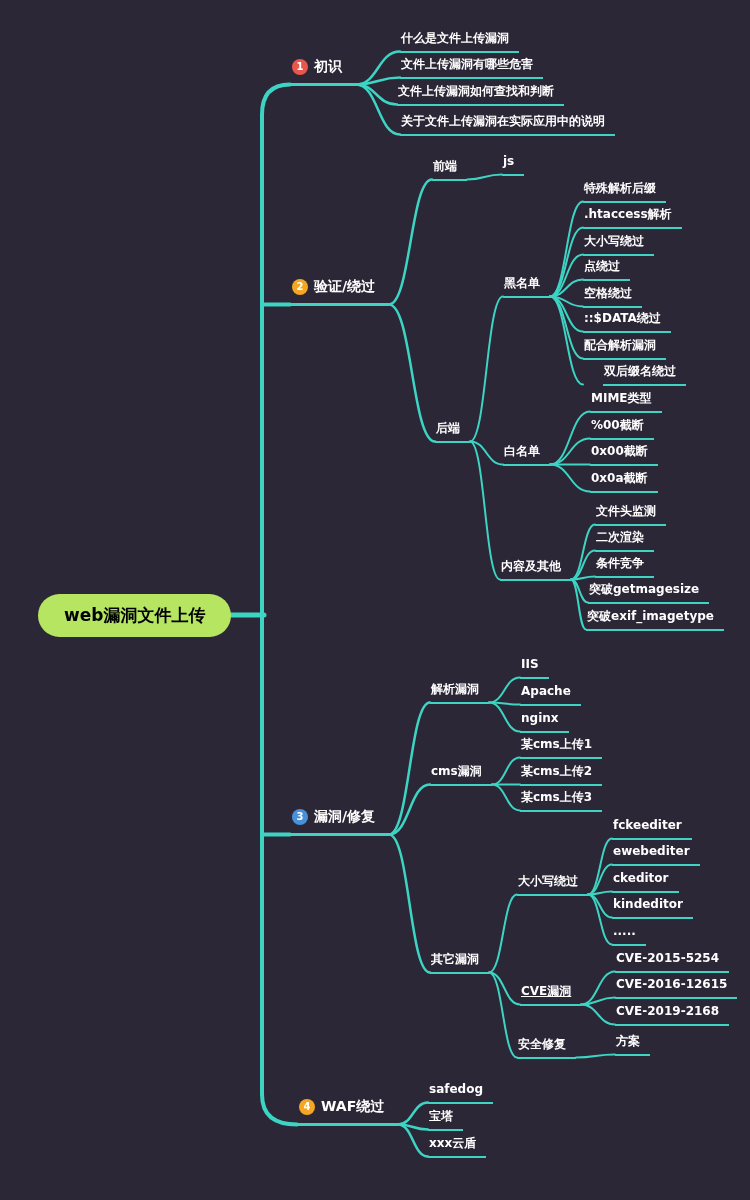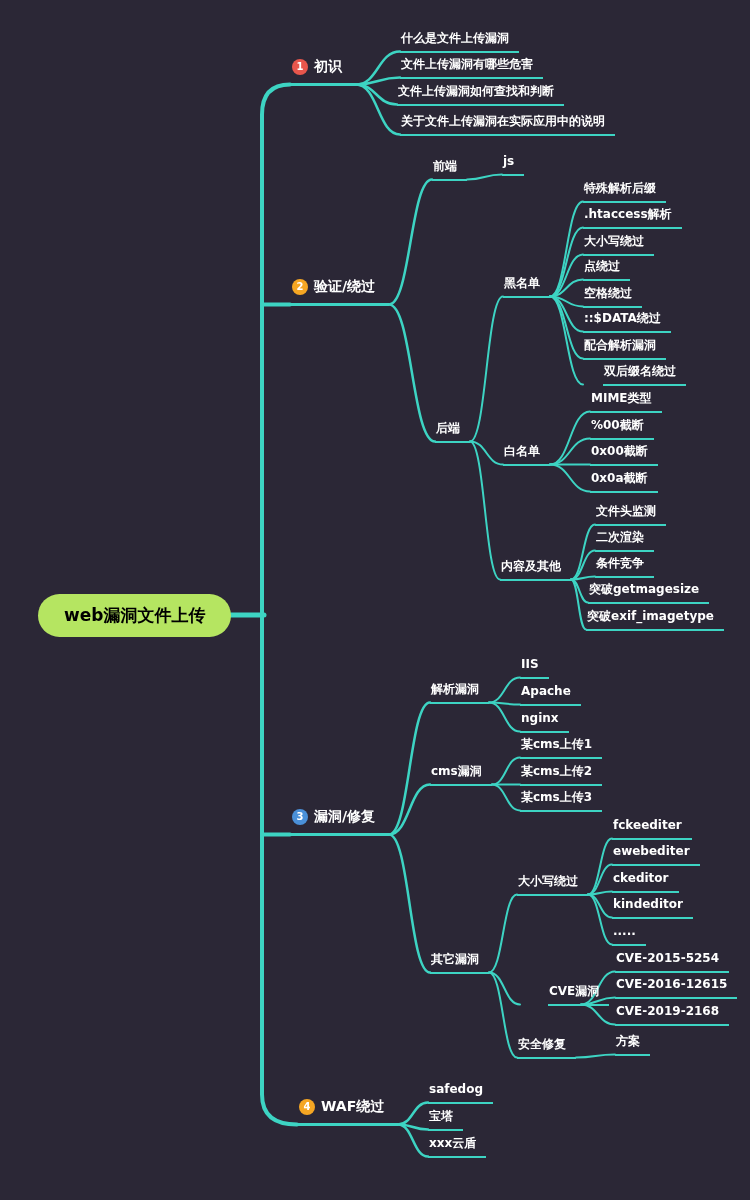--- a/index.html
+++ b/index.html
@@ -163,21 +163,21 @@
       <div class="node sub" style="left: 520px; top: 737px;"><span>某cms上传1</span></div>
       <div class="node sub" style="left: 520px; top: 764px;"><span>某cms上传2</span></div>
       <div class="node sub" style="left: 520px; top: 790px;"><span>某cms上传3</span></div>
       <div class="node sub" style="left: 430px; top: 952px;"><span>其它漏洞</span></div>
       <div class="node sub" style="left: 517px; top: 874px;"><span>大小写绕过</span></div>
       <div class="node sub" style="left: 612px; top: 818px;"><span>fckeediter</span></div>
       <div class="node sub" style="left: 612px; top: 844px;"><span>ewebediter</span></div>
       <div class="node sub" style="left: 612px; top: 871px;"><span>ckeditor</span></div>
       <div class="node sub" style="left: 612px; top: 897px;"><span>kindeditor</span></div>
       <div class="node sub" style="left: 612px; top: 924px;"><span>.....</span></div>
-      <div class="node sub" style="left: 548px; top: 984px;"><span>CVE漏洞</span></div>
+      <div class="node sub" style="left: 520px; top: 984px; text-decoration: underline;"><span>CVE漏洞</span></div>
       <div class="node sub" style="left: 615px; top: 951px;"><span>CVE-2015-5254</span></div>
       <div class="node sub" style="left: 615px; top: 977px;"><span>CVE-2016-12615</span></div>
       <div class="node sub" style="left: 615px; top: 1004px;"><span>CVE-2019-2168</span></div>
       <div class="node sub" style="left: 517px; top: 1037px;"><span>安全修复</span></div>
       <div class="node sub" style="left: 615px; top: 1034px;"><span>方案</span></div>
       <div class="node depth0" style="left: 297px; top: 1098px;">
         <span class="badge" style="background: rgb(245, 166, 35);">4</span>
         <span>WAF绕过</span>
       </div>
       <div class="node sub" style="left: 428px; top: 1082px;"><span>safedog</span></div>

